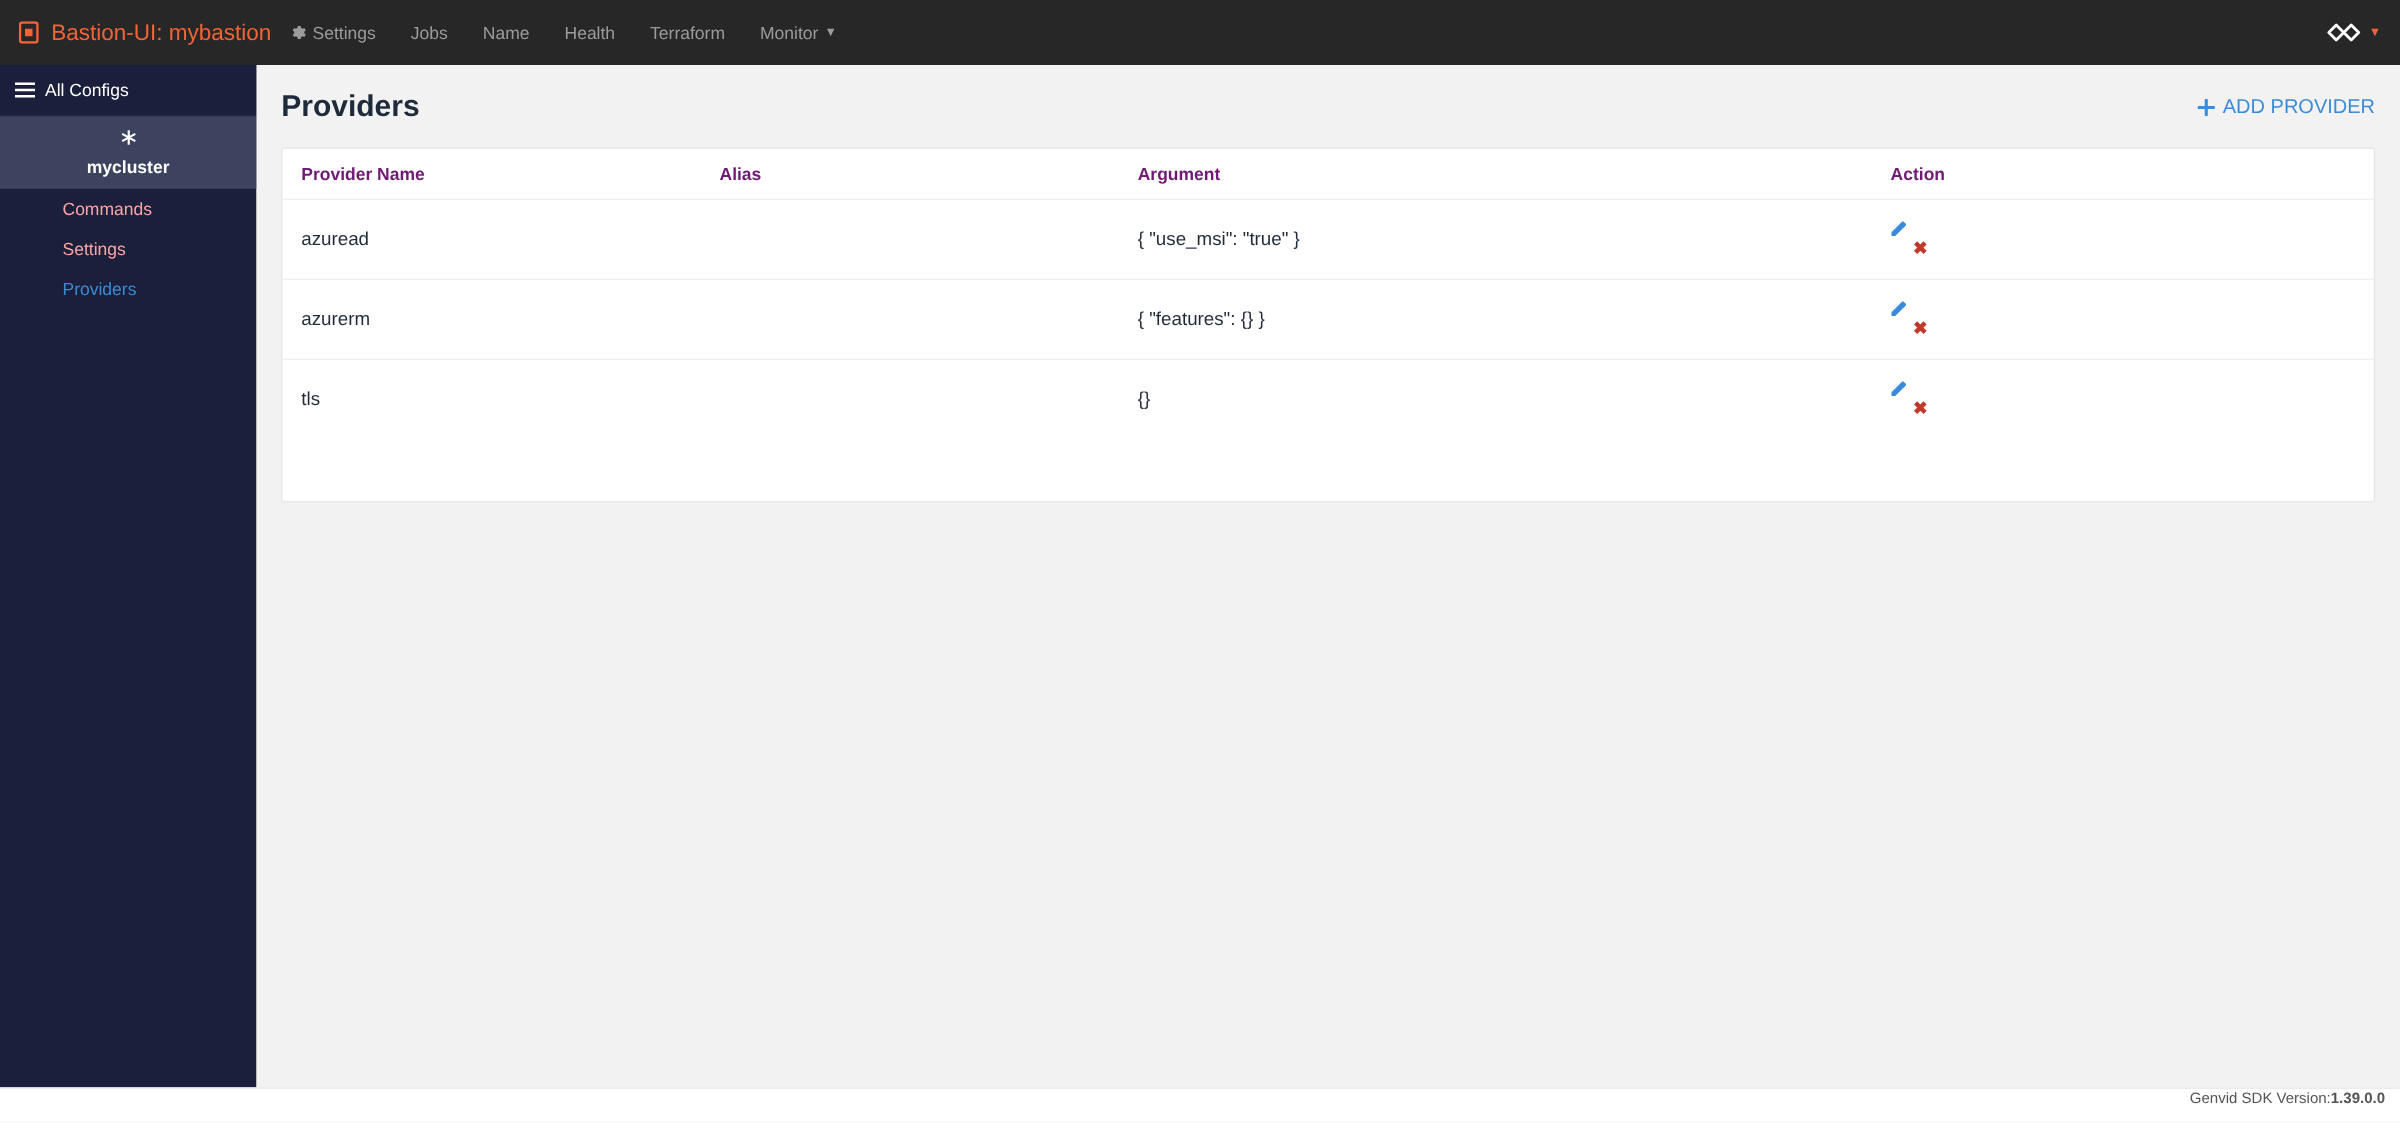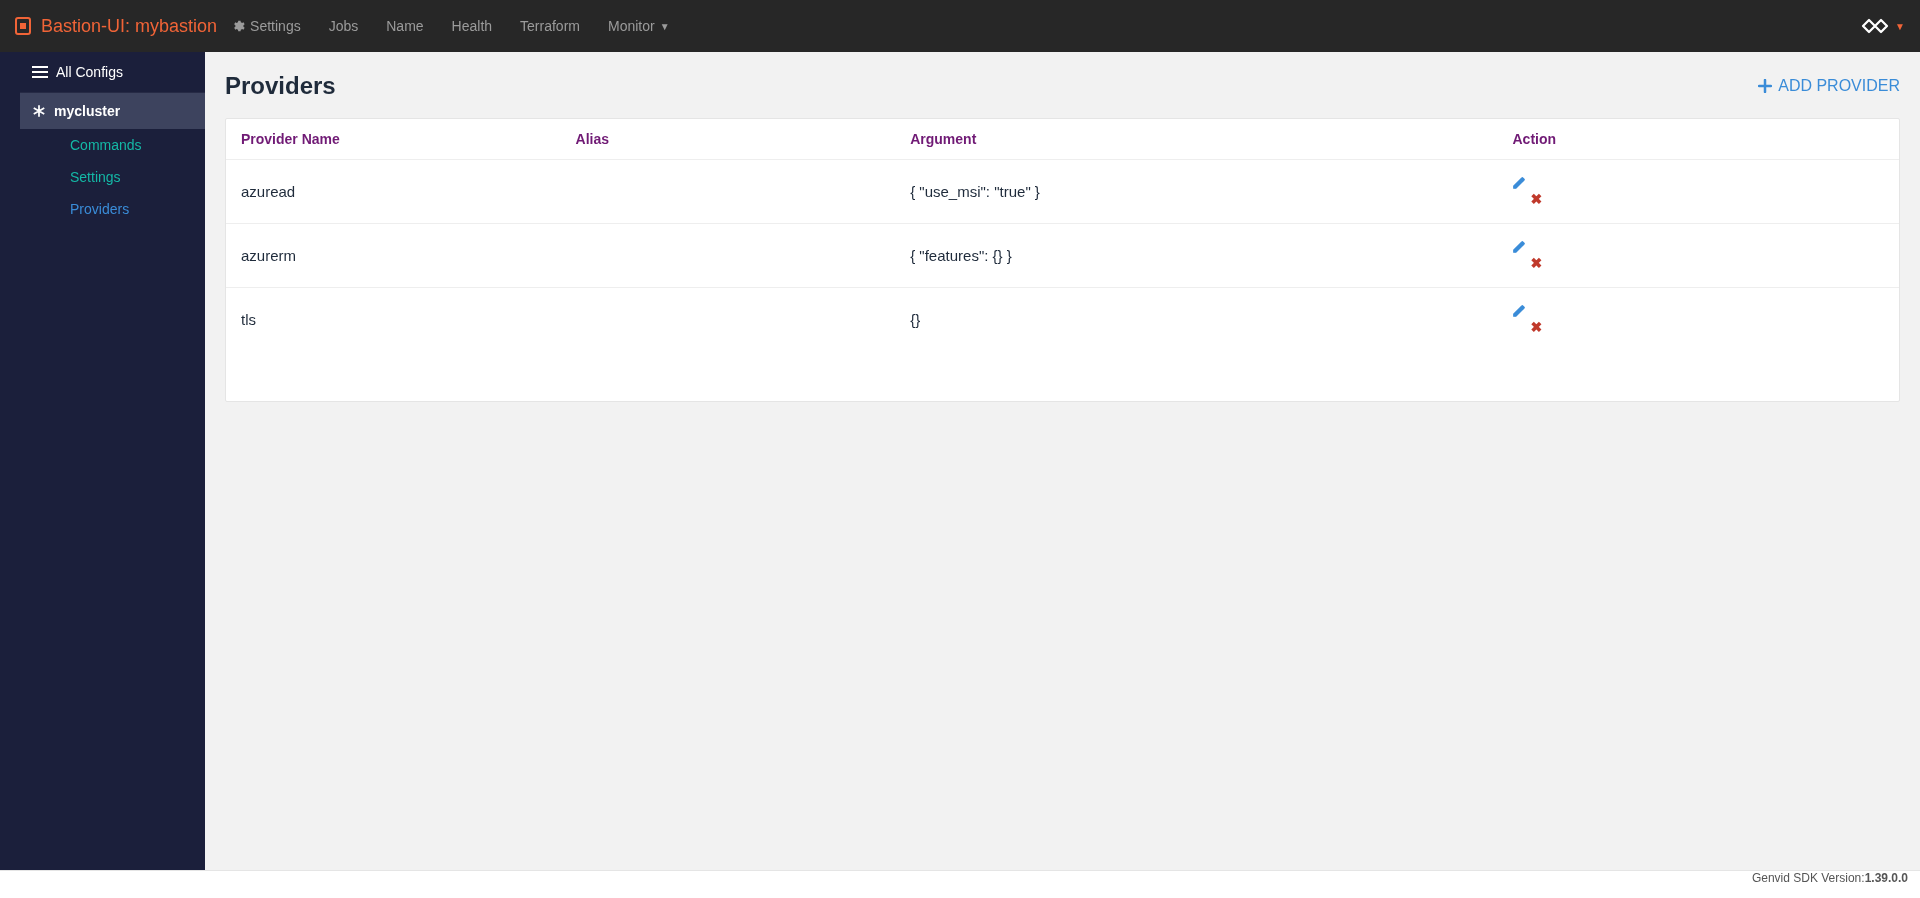--- a/index.html
+++ b/index.html
@@ -17,30 +17,30 @@
   .nav-link { color: #9b9b9b; font-size: 14px; display: flex; align-items: center; gap: 5px; cursor: pointer; }
   .nav-link .caret-down { font-size: 10px; }
   .spacer { flex: 1; }
   .logo-right { color: #fff; display: flex; align-items: center; gap: 3px; cursor: pointer; }
   .logo-right .caret-down { color: #f16437; font-size: 10px; margin-left: 2px; }
 
   
   .body { flex: 1; display: flex; min-height: 0; }
 
   
-  .sidebar { width: 205px; background: #1b1f3b; color: #ddd; display: flex; flex-direction: column; font-size: 14px; padding-left: 20px; }
+  .sidebar { width: 205px; background: #1b1f3b; color: #ddd; display: flex; flex-direction: column; font-size: 14px; }
   .side-head {
     background: #1b1f3b; padding: 12px 12px; display: flex; align-items: center; gap: 8px;
     color: #fff; font-weight: 500; border-bottom: 1px solid rgba(255,255,255,0.05);
   }
   .side-cluster {
     background: #3d435e; padding: 10px 12px; display: flex; align-items: center; gap: 8px;
-    color: #fff; font-weight: 600;
+    color: #fff; font-weight: 600; flex-direction: column;
   }
-  .side-sub { padding: 8px 12px 8px 50px; color: #14b8a6; cursor: pointer; }
+  .side-sub { padding: 8px 12px 8px 50px; color: #fca5a5; cursor: pointer; }
   .side-sub.active { color: #3a8cd8; }
 
   
   .main { flex: 1; padding: 20px; overflow: auto; display: flex; flex-direction: column; }
   .page-head { display: flex; align-items: center; justify-content: space-between; margin-bottom: 18px; }
   .page-title { font-size: 24px; font-weight: 700; color: #1f2b3b; }
   .add-btn { color: #3a8cd8; font-size: 16px; background: none; border: none; cursor: pointer; display: flex; align-items: center; gap: 6px; }
 
   
   .card { background: #fff; border: 1px solid #e5e5e5; border-radius: 2px; }

